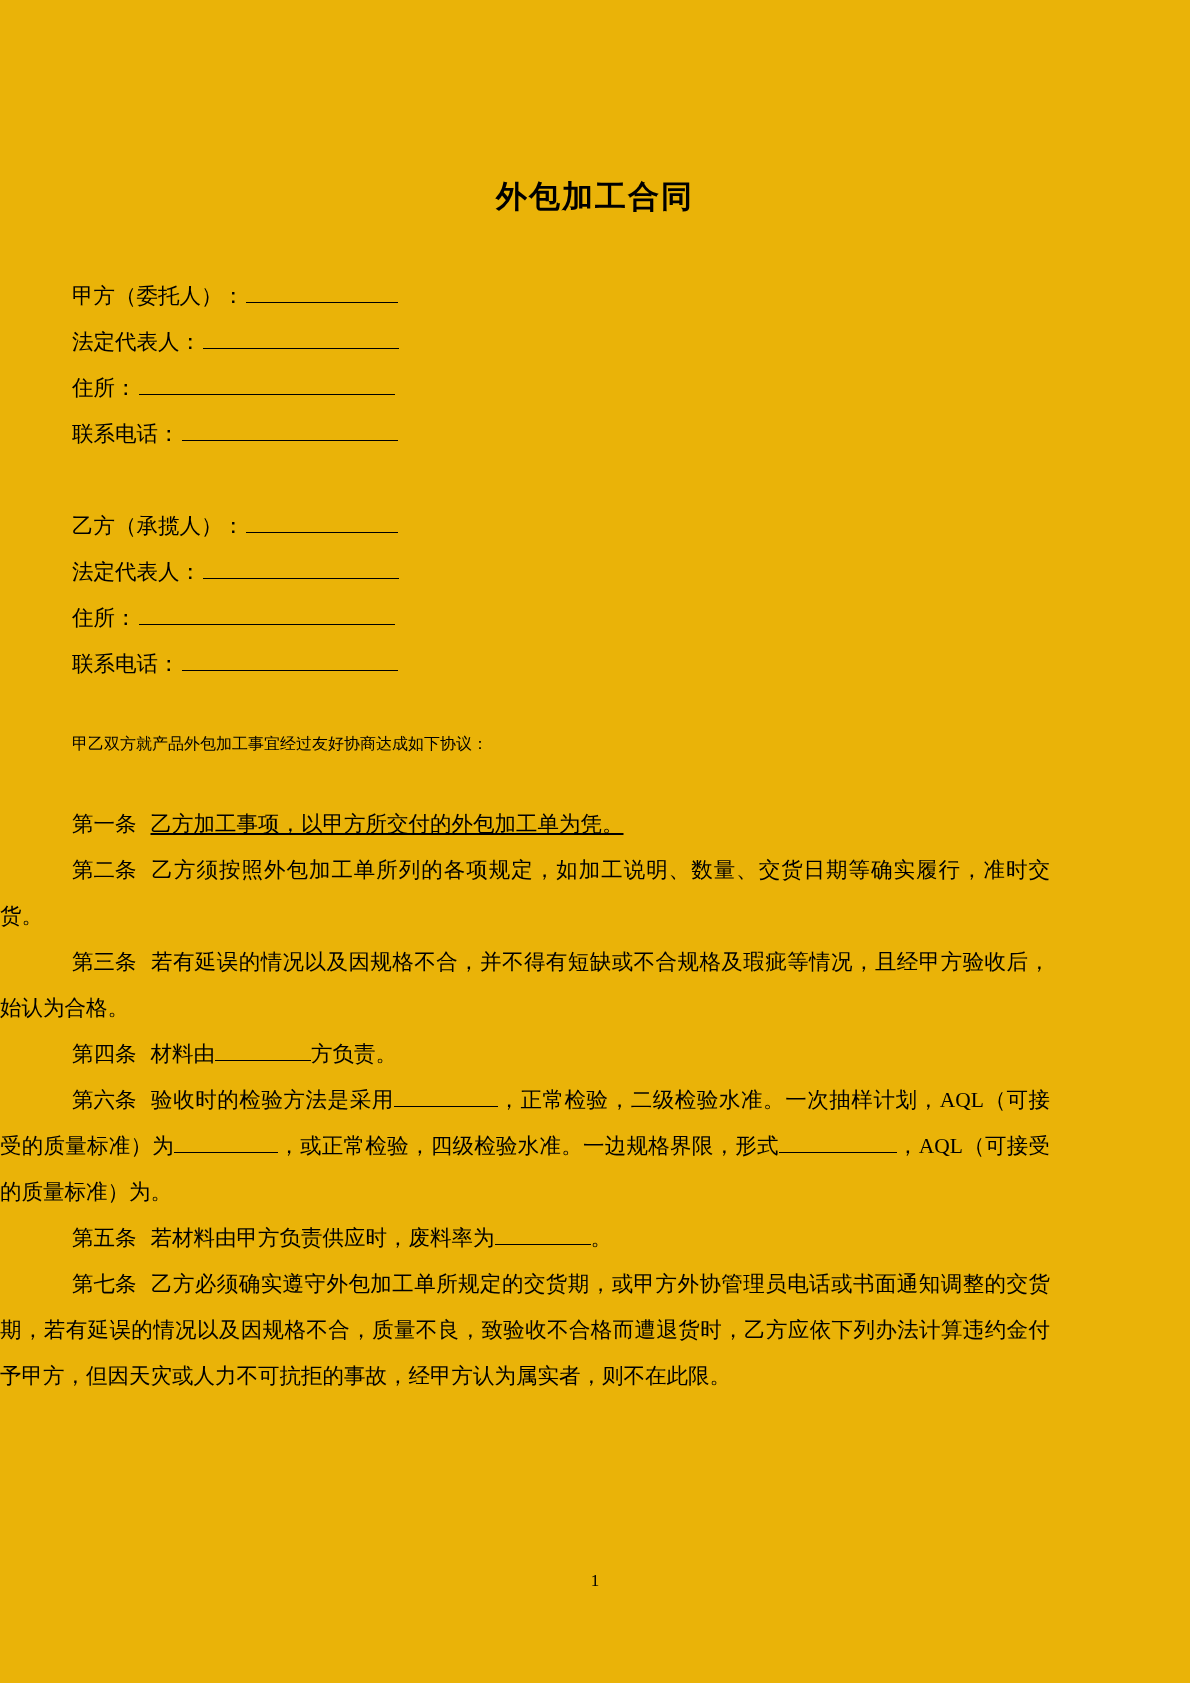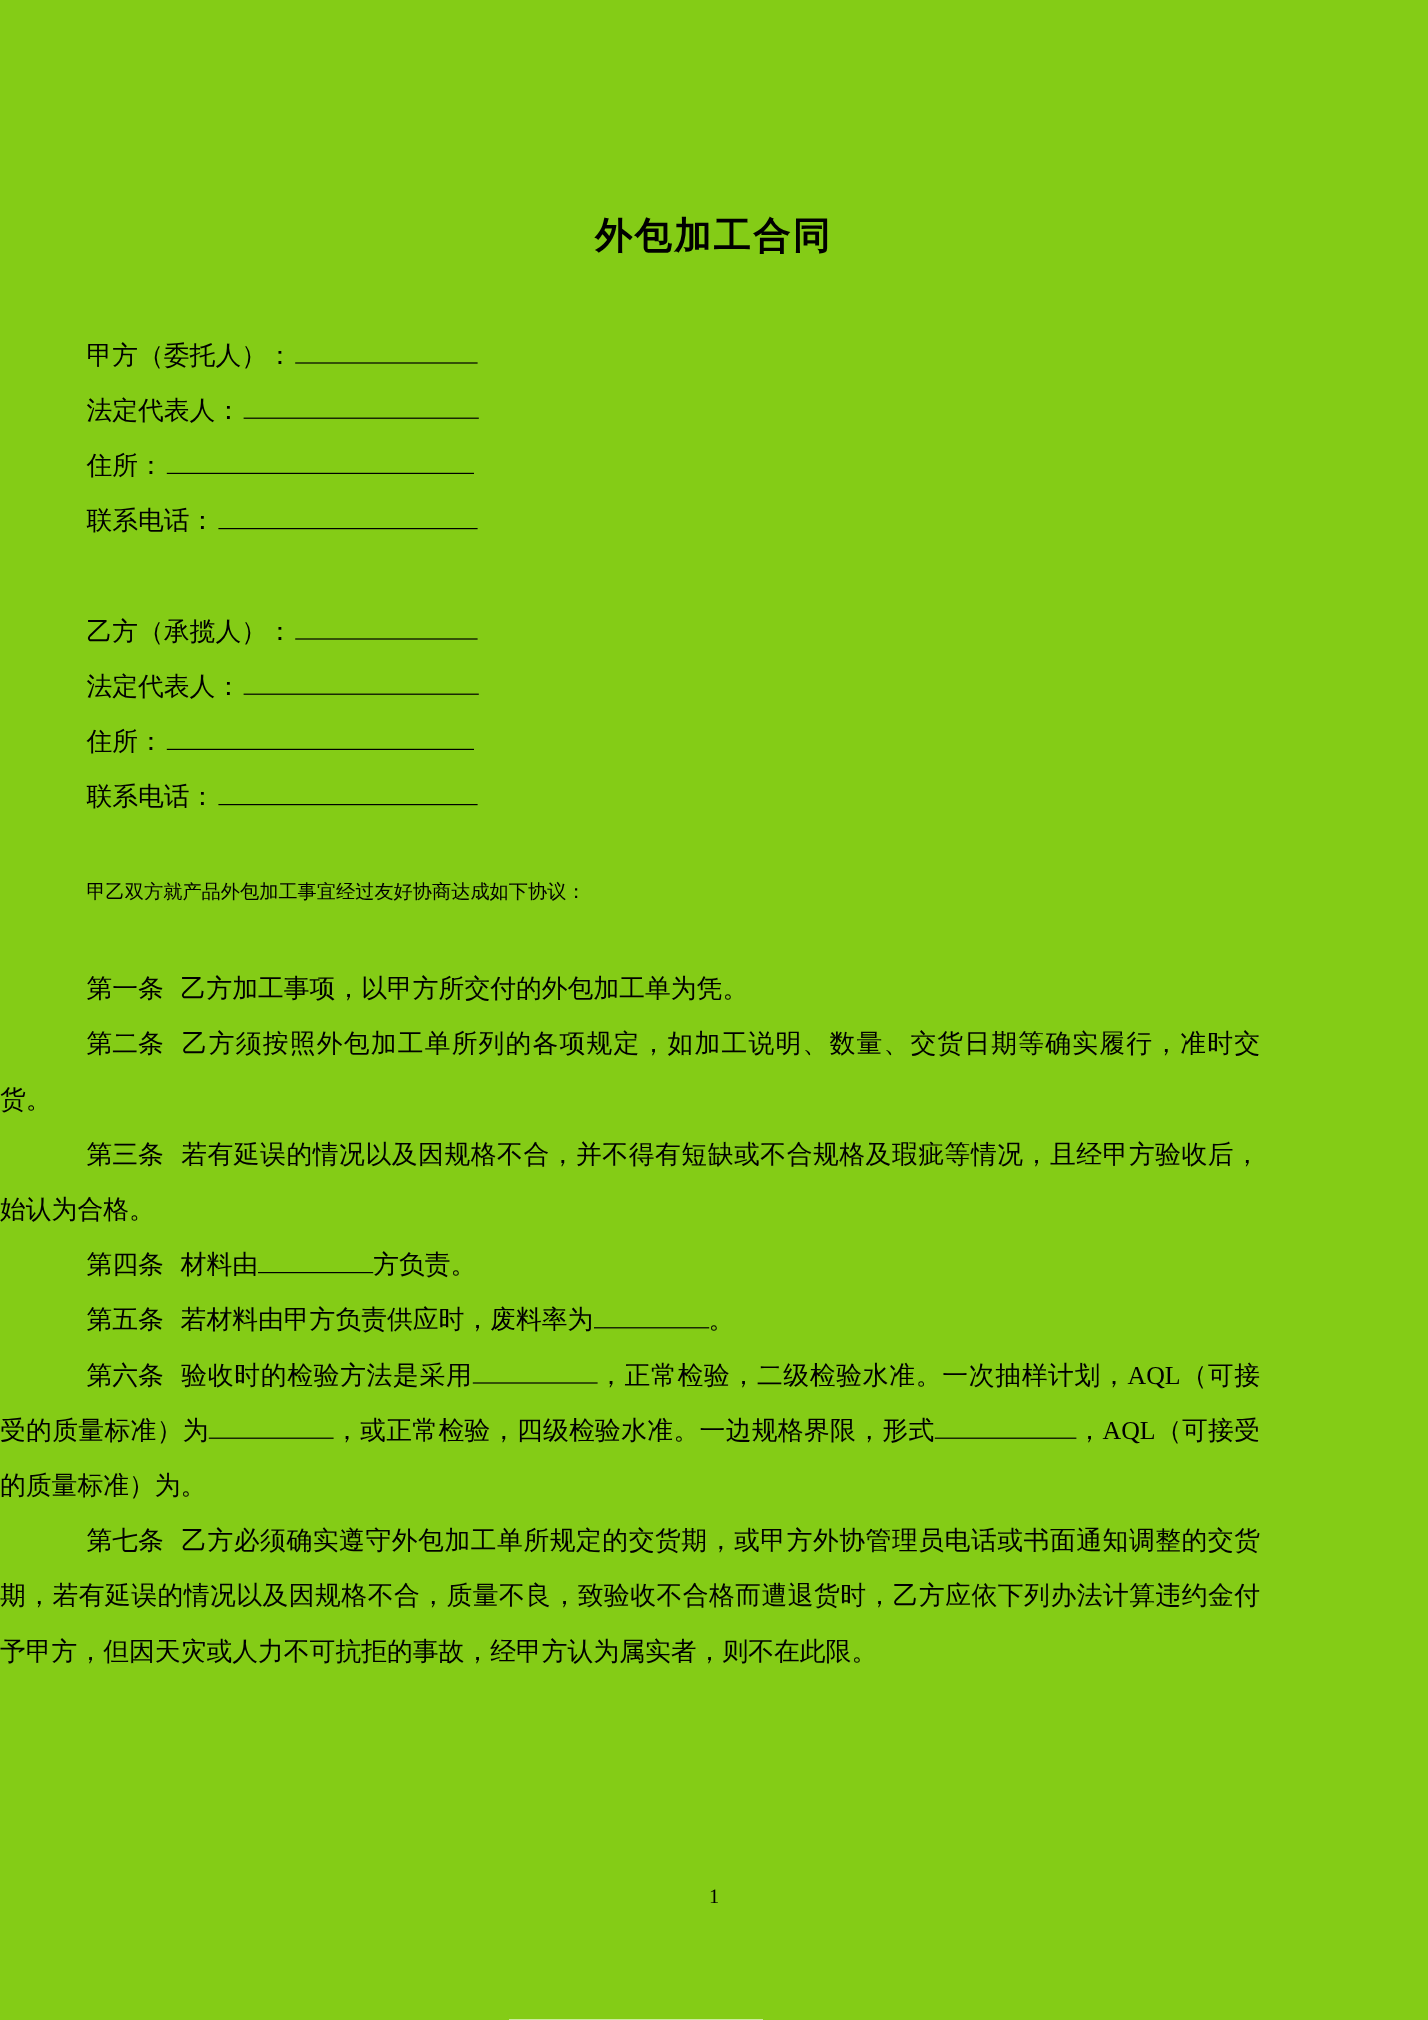--- a/index.html
+++ b/index.html
@@ -9,21 +9,21 @@
   }
   body {
     font-family: "Liberation Serif", "DejaVu Serif", serif;
     color: #000000;
   }
   .page {
     position: relative;
     width: 1190px;
     height: 1683px;
     margin: 0 auto;
-    background: #84cc16;
+    background: #eab308;
     box-sizing: border-box;
     overflow: hidden;
   }
   .doc-title {
     text-align: center;
     font-size: 31px;
     font-weight: bold;
     letter-spacing: 2px;
     margin: 0;
     padding-top: 178px;
@@ -66,20 +66,21 @@
   }
   .clause {
     font-size: 21.5px;
     line-height: 46px;
     text-align: justify;
     text-justify: inter-ideograph;
     margin: 0;
   }
   .clause-first {
     margin-top: 34px;
+    text-decoration: underline;
   }
   .indent2 {
     padding-left: 72px;
   }
   .clause-num {
     margin-right: 14px;
   }
   .page-number {
     position: absolute;
     bottom: 92px;
@@ -144,25 +145,25 @@
 
     <p class="clause">
       <span class="indent2 clause-num nowrap" style="display:inline-block">第三条</span><span>若有延误的情况以及因规格不合，并不得有短缺或不合规格及瑕疵等情况，且经甲方验收后，始认为合格。</span>
     </p>
 
     <p class="clause">
       <span class="indent2 clause-num nowrap" style="display:inline-block">第四条</span><span>材料由</span><span class="blank-inline" style="width:96px"></span><span>方负责。</span>
     </p>
 
     <p class="clause">
-      <span class="indent2 clause-num nowrap" style="display:inline-block">第五条</span><span>若材料由甲方负责供应时，废料率为</span><span class="blank-inline" style="width:96px"></span><span>。</span>
+      <span class="indent2 clause-num nowrap" style="display:inline-block">第六条</span><span>验收时的检验方法是采用</span><span class="blank-inline" style="width:104px"></span><span>，正常检验，二级检验水准。一次抽样计划，AQL（可接受的质量标准）为</span><span class="blank-inline" style="width:104px"></span><span>，或正常检验，四级检验水准。一边规格界限，形式</span><span class="blank-inline" style="width:118px"></span><span>，AQL（可接受的质量标准）为</span><span>。</span>
     </p>
 
     <p class="clause">
-      <span class="indent2 clause-num nowrap" style="display:inline-block">第六条</span><span>验收时的检验方法是采用</span><span class="blank-inline" style="width:104px"></span><span>，正常检验，二级检验水准。一次抽样计划，AQL（可接受的质量标准）为</span><span class="blank-inline" style="width:104px"></span><span>，或正常检验，四级检验水准。一边规格界限，形式</span><span class="blank-inline" style="width:118px"></span><span>，AQL（可接受的质量标准）为</span><span>。</span>
+      <span class="indent2 clause-num nowrap" style="display:inline-block">第五条</span><span>若材料由甲方负责供应时，废料率为</span><span class="blank-inline" style="width:96px"></span><span>。</span>
     </p>
 
     <p class="clause">
       <span class="indent2 clause-num nowrap" style="display:inline-block">第七条</span><span>乙方必须确实遵守外包加工单所规定的交货期，或甲方外协管理员电话或书面通知调整的交货期，若有延误的情况以及因规格不合，质量不良，致验收不合格而遭退货时，乙方应依下列办法计算违约金付予甲方，但因天灾或人力不可抗拒的事故，经甲方认为属实者，则不在此限。</span>
     </p>
 
 
   </div>
 
   <div class="page-number">1</div>

